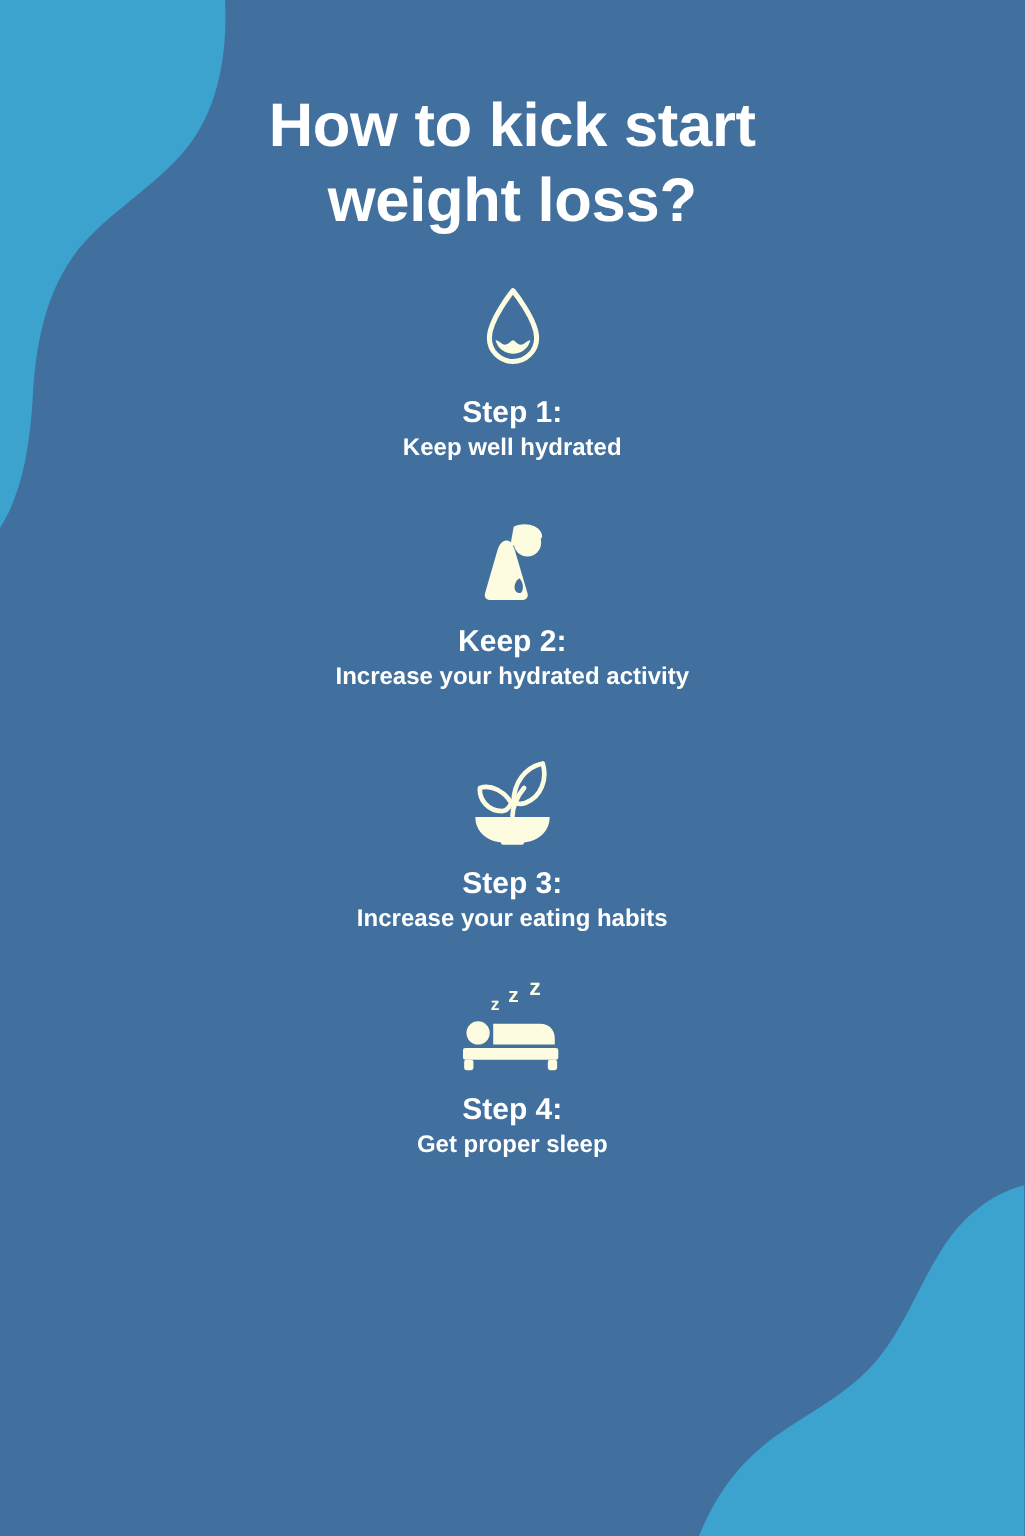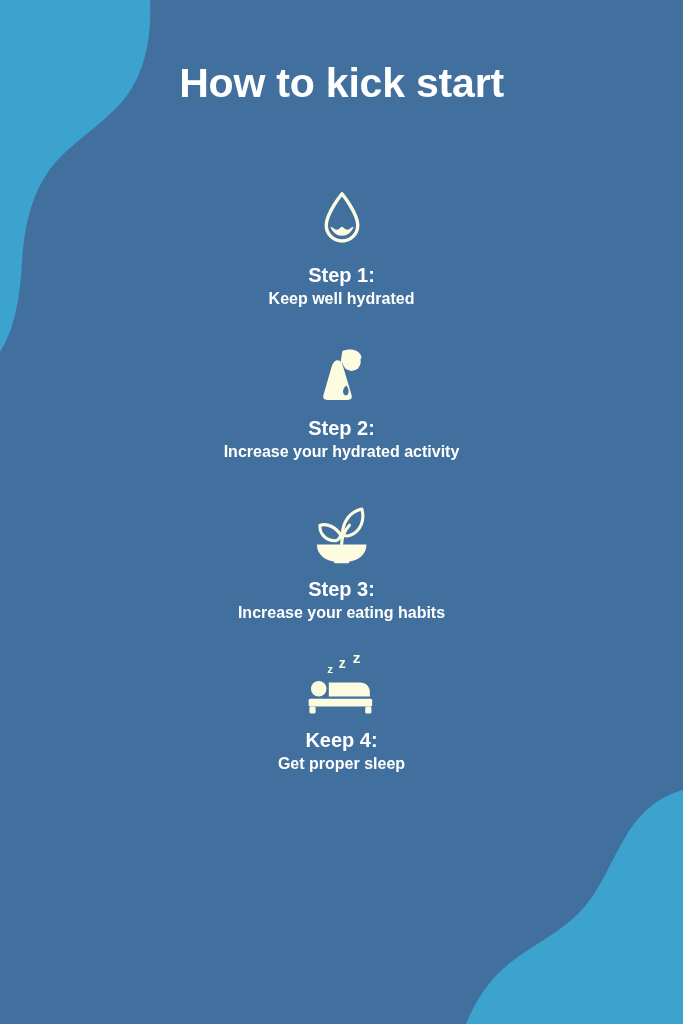--- a/index.html
+++ b/index.html
@@ -121,20 +121,21 @@
              C30,198 24,230 22,262 C20,300 14,330 0,352 Z" fill="#3ba3ce"></path>
 
     <path d="M683,1024 L683,962 C660,972 636,988 616,1004 C606,1012 596,1019 588,1024 Z" fill="#56c7bb"></path>
 
     <path d="M683,1024 L683,790 C660,796 640,812 626,836 C610,862 600,892 578,914
              C556,936 526,948 504,968 C486,984 474,1004 466,1024 Z" fill="#3ba3ce"></path>
   </svg>
 
   <div class="title-block">
     <span class="title-line">How to kick start</span>
+    <span class="title-line">weight loss?</span>
   </div>
 
   <div class="steps">
 
     <div class="step step-1">
       <span class="step-icon">
         <svg viewBox="0 0 64 80" fill="none">
           <path d="M32 5 C32 5 53 31 53 47 A21 21 0 0 1 11 47 C11 31 32 5 32 5 Z" stroke="#fdfce0" stroke-width="4.5" fill="none" stroke-linejoin="round"></path>
           <path d="M16.5 49 C20 49 21.5 53 25 53 C28.5 53 30 49 32 49
                    C34 49 35.5 53 39 53 C42.5 53 44 49 47.5 49
@@ -152,21 +153,21 @@
         <svg viewBox="0 0 70 76" fill="none">
           <circle cx="48" cy="22" r="12" fill="#fdfce0"></circle>
           <path d="M36 8 C45 4 56 6 60 13 C62 17 60 20 57 19 C52 16 45 16 40 20
                    C35 24 32 30 31 36 Z" fill="#fdfce0"></path>
           <path d="M30 20 C33 20 36 24 38 32 L48 66 C49 70 47 72 43 72
                    L16 72 C12 72 10 70 11 66 L22 28 C24 22 27 20 30 20 Z" fill="#fdfce0"></path>
           <path d="M41 53 C44 56 45 61 43 65 C41 67 38 66 37 63 C36 59 38 55 41 53 Z" fill="#41709f"></path>
         </svg>
       </span>
       <div class="step-text">
-        <span class="step-label">Step 2:</span>
+        <span class="step-label">Keep 2:</span>
         <span class="step-desc">Increase your hydrated activity</span>
       </div>
     </div>
 
     <div class="step step-3">
       <span class="step-icon">
         <svg viewBox="0 0 74 80" fill="none">
 
           <path d="M38 42 C38 26 48 12 63 9 C67 22 62 38 48 43 C44 44.5 41 44 38 42 Z" stroke="#fdfce0" stroke-width="4" fill="none" stroke-linejoin="round"></path>
 
@@ -196,20 +197,20 @@
 
           <path d="M32 38 L72 38 C80 38 85 43 85 51 L85 56 L32 56 Z" fill="#fdfce0"></path>
 
           <rect x="6" y="59" width="82" height="10" rx="2" fill="#fdfce0"></rect>
 
           <rect x="7" y="69" width="8" height="9" rx="2" fill="#fdfce0"></rect>
           <rect x="79" y="69" width="8" height="9" rx="2" fill="#fdfce0"></rect>
         </svg>
       </span>
       <div class="step-text">
-        <span class="step-label">Keep 4:</span>
+        <span class="step-label">Step 4:</span>
         <span class="step-desc">Get proper sleep</span>
       </div>
     </div>
 
 
   </div>
 </div>
 
 </body></html>

